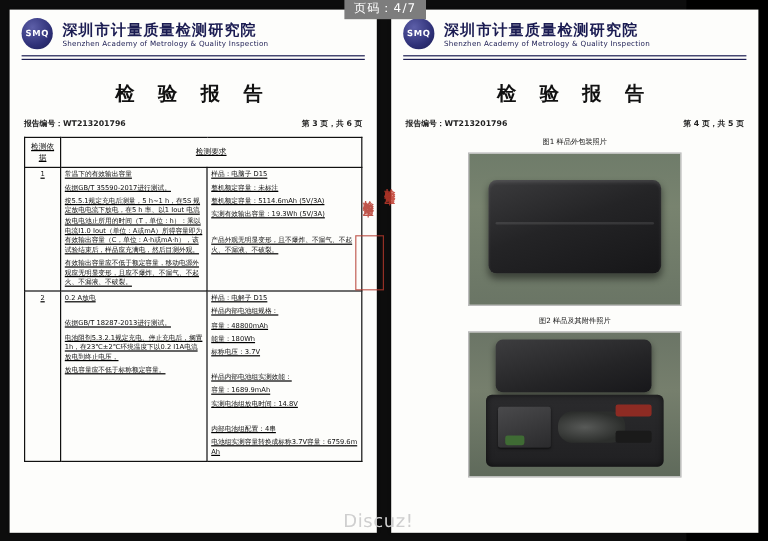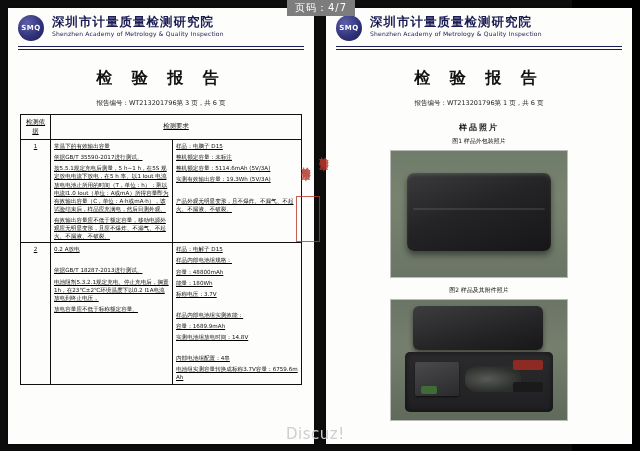--- a/index.html
+++ b/index.html
@@ -41,21 +41,21 @@
     background: #fdfdfb;
     box-shadow: 0 0 2px rgba(0,0,0,.6);
     overflow: hidden;
   }
   .sheet-left  { left: 8px;   width: 306px; height: 436px; }
   .sheet-right { left: 326px; width: 306px; height: 436px; }
 
   
   .letterhead {
     display: flex;
-    align-items: flex-start;
+    align-items: flex-end;
     padding: 7px 10px 4px 10px;
   }
   .logo {
     width: 26px;
     height: 26px;
     border-radius: 50%;
     background: radial-gradient(circle at 35% 30%, #5d5fa8 0%, #2f3178 60%, #1b1c52 100%);
     color: #fff;
     font-size: 7px;
     font-weight: bold;
@@ -90,25 +90,26 @@
     text-align: center;
     font-size: 16px;
     font-weight: bold;
     letter-spacing: 7px;
     color: #111;
     margin: 18px 0 10px 0;
     font-family: "DejaVu Sans", sans-serif;
   }
   .meta-row {
     display: flex;
-    justify-content: center;
+    justify-content: space-between;
     font-size: 6.5px;
     color: #222;
     padding: 0 12px;
     margin-bottom: 6px;
+    font-weight: bold;
   }
 
   
   table.report {
     border-collapse: collapse;
     margin: 0 12px;
     width: calc(100% - 24px);
     table-layout: fixed;
     text-decoration: underline;
   }
@@ -342,24 +343,23 @@
       </div>
     </div>
     <div class="hr-double"></div>
 
     <div class="doc-title">检 验 报 告</div>
 
     <div class="meta-row">
       <div>
         <span>报告编号：</span><span>WT213201796</span>
       </div>
-      <div>第 1 页，共 6 页</div>
-    </div>
-
-    <div class="photo-title">样品照片</div>
+      <div>第 4 页，共 5 页</div>
+    </div>
+
     <div class="photo-cap">图1 样品外包装照片</div>
     <div class="photo-box p1">
       <div class="case"></div>
     </div>
 
     <div style="height:8px"></div>
     <div class="photo-cap">图2 样品及其附件照片</div>
     <div class="photo-box p2">
       <div class="case-open"></div>
       <div class="case-tray">

